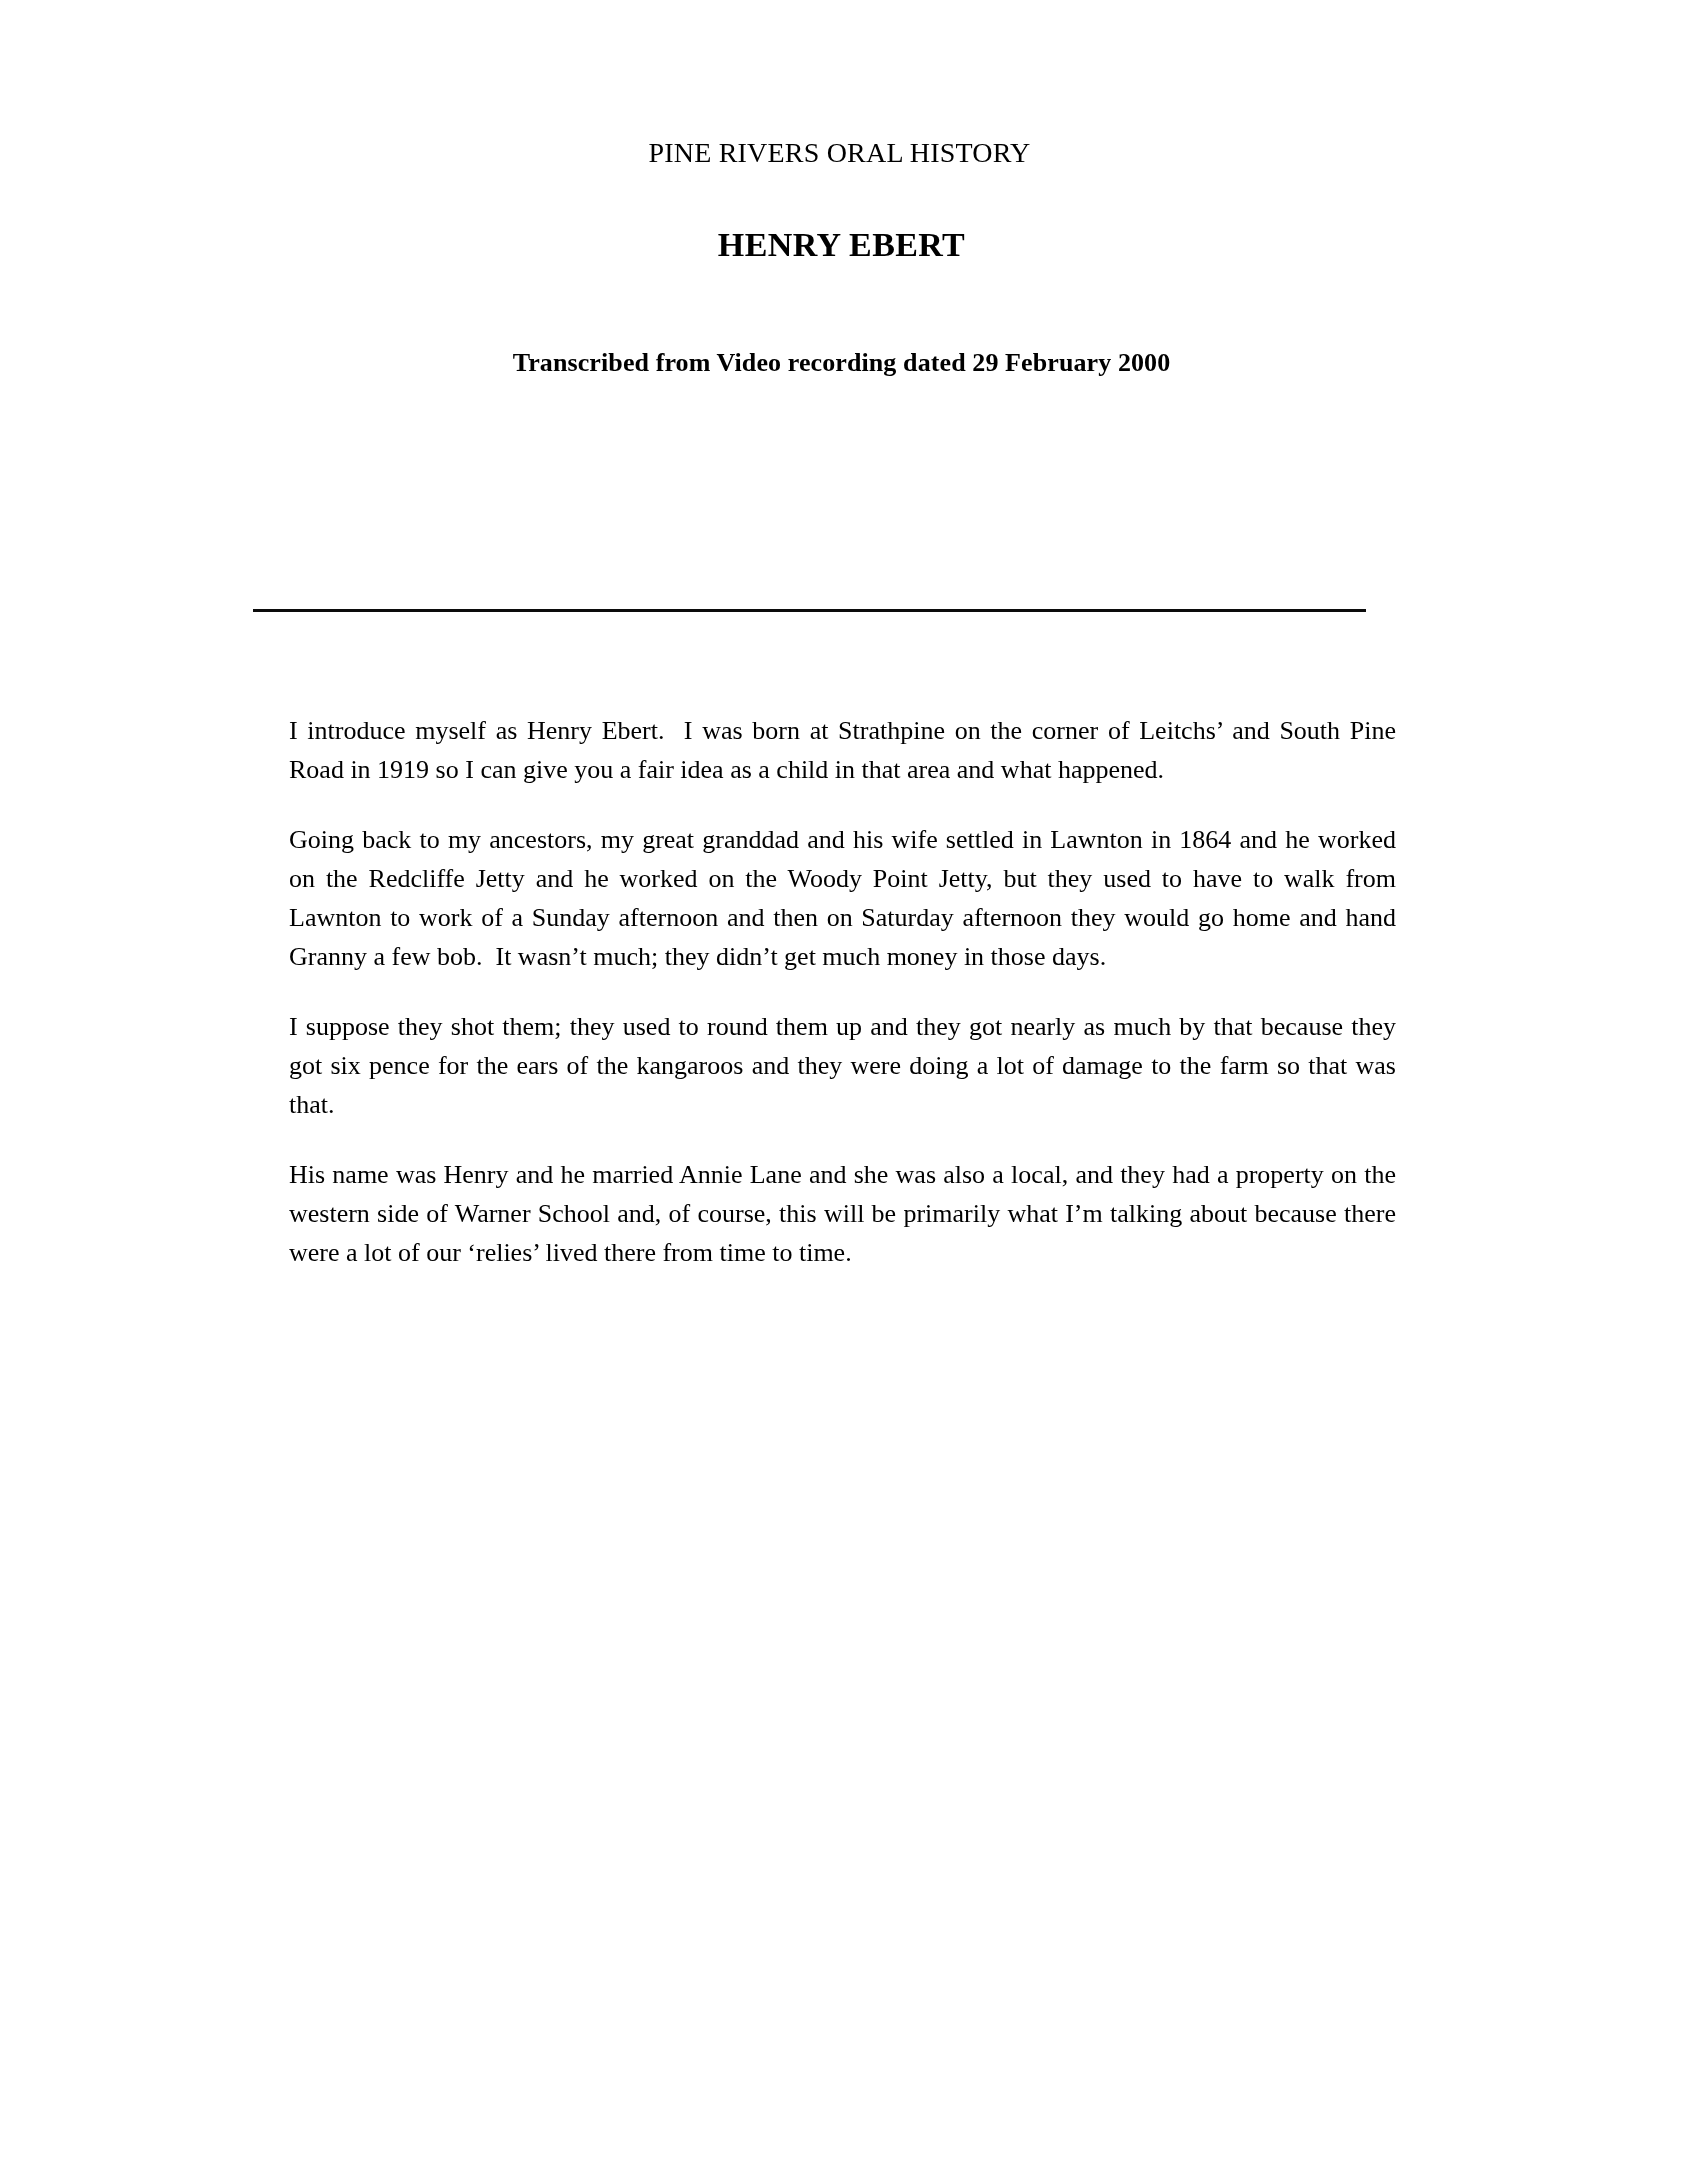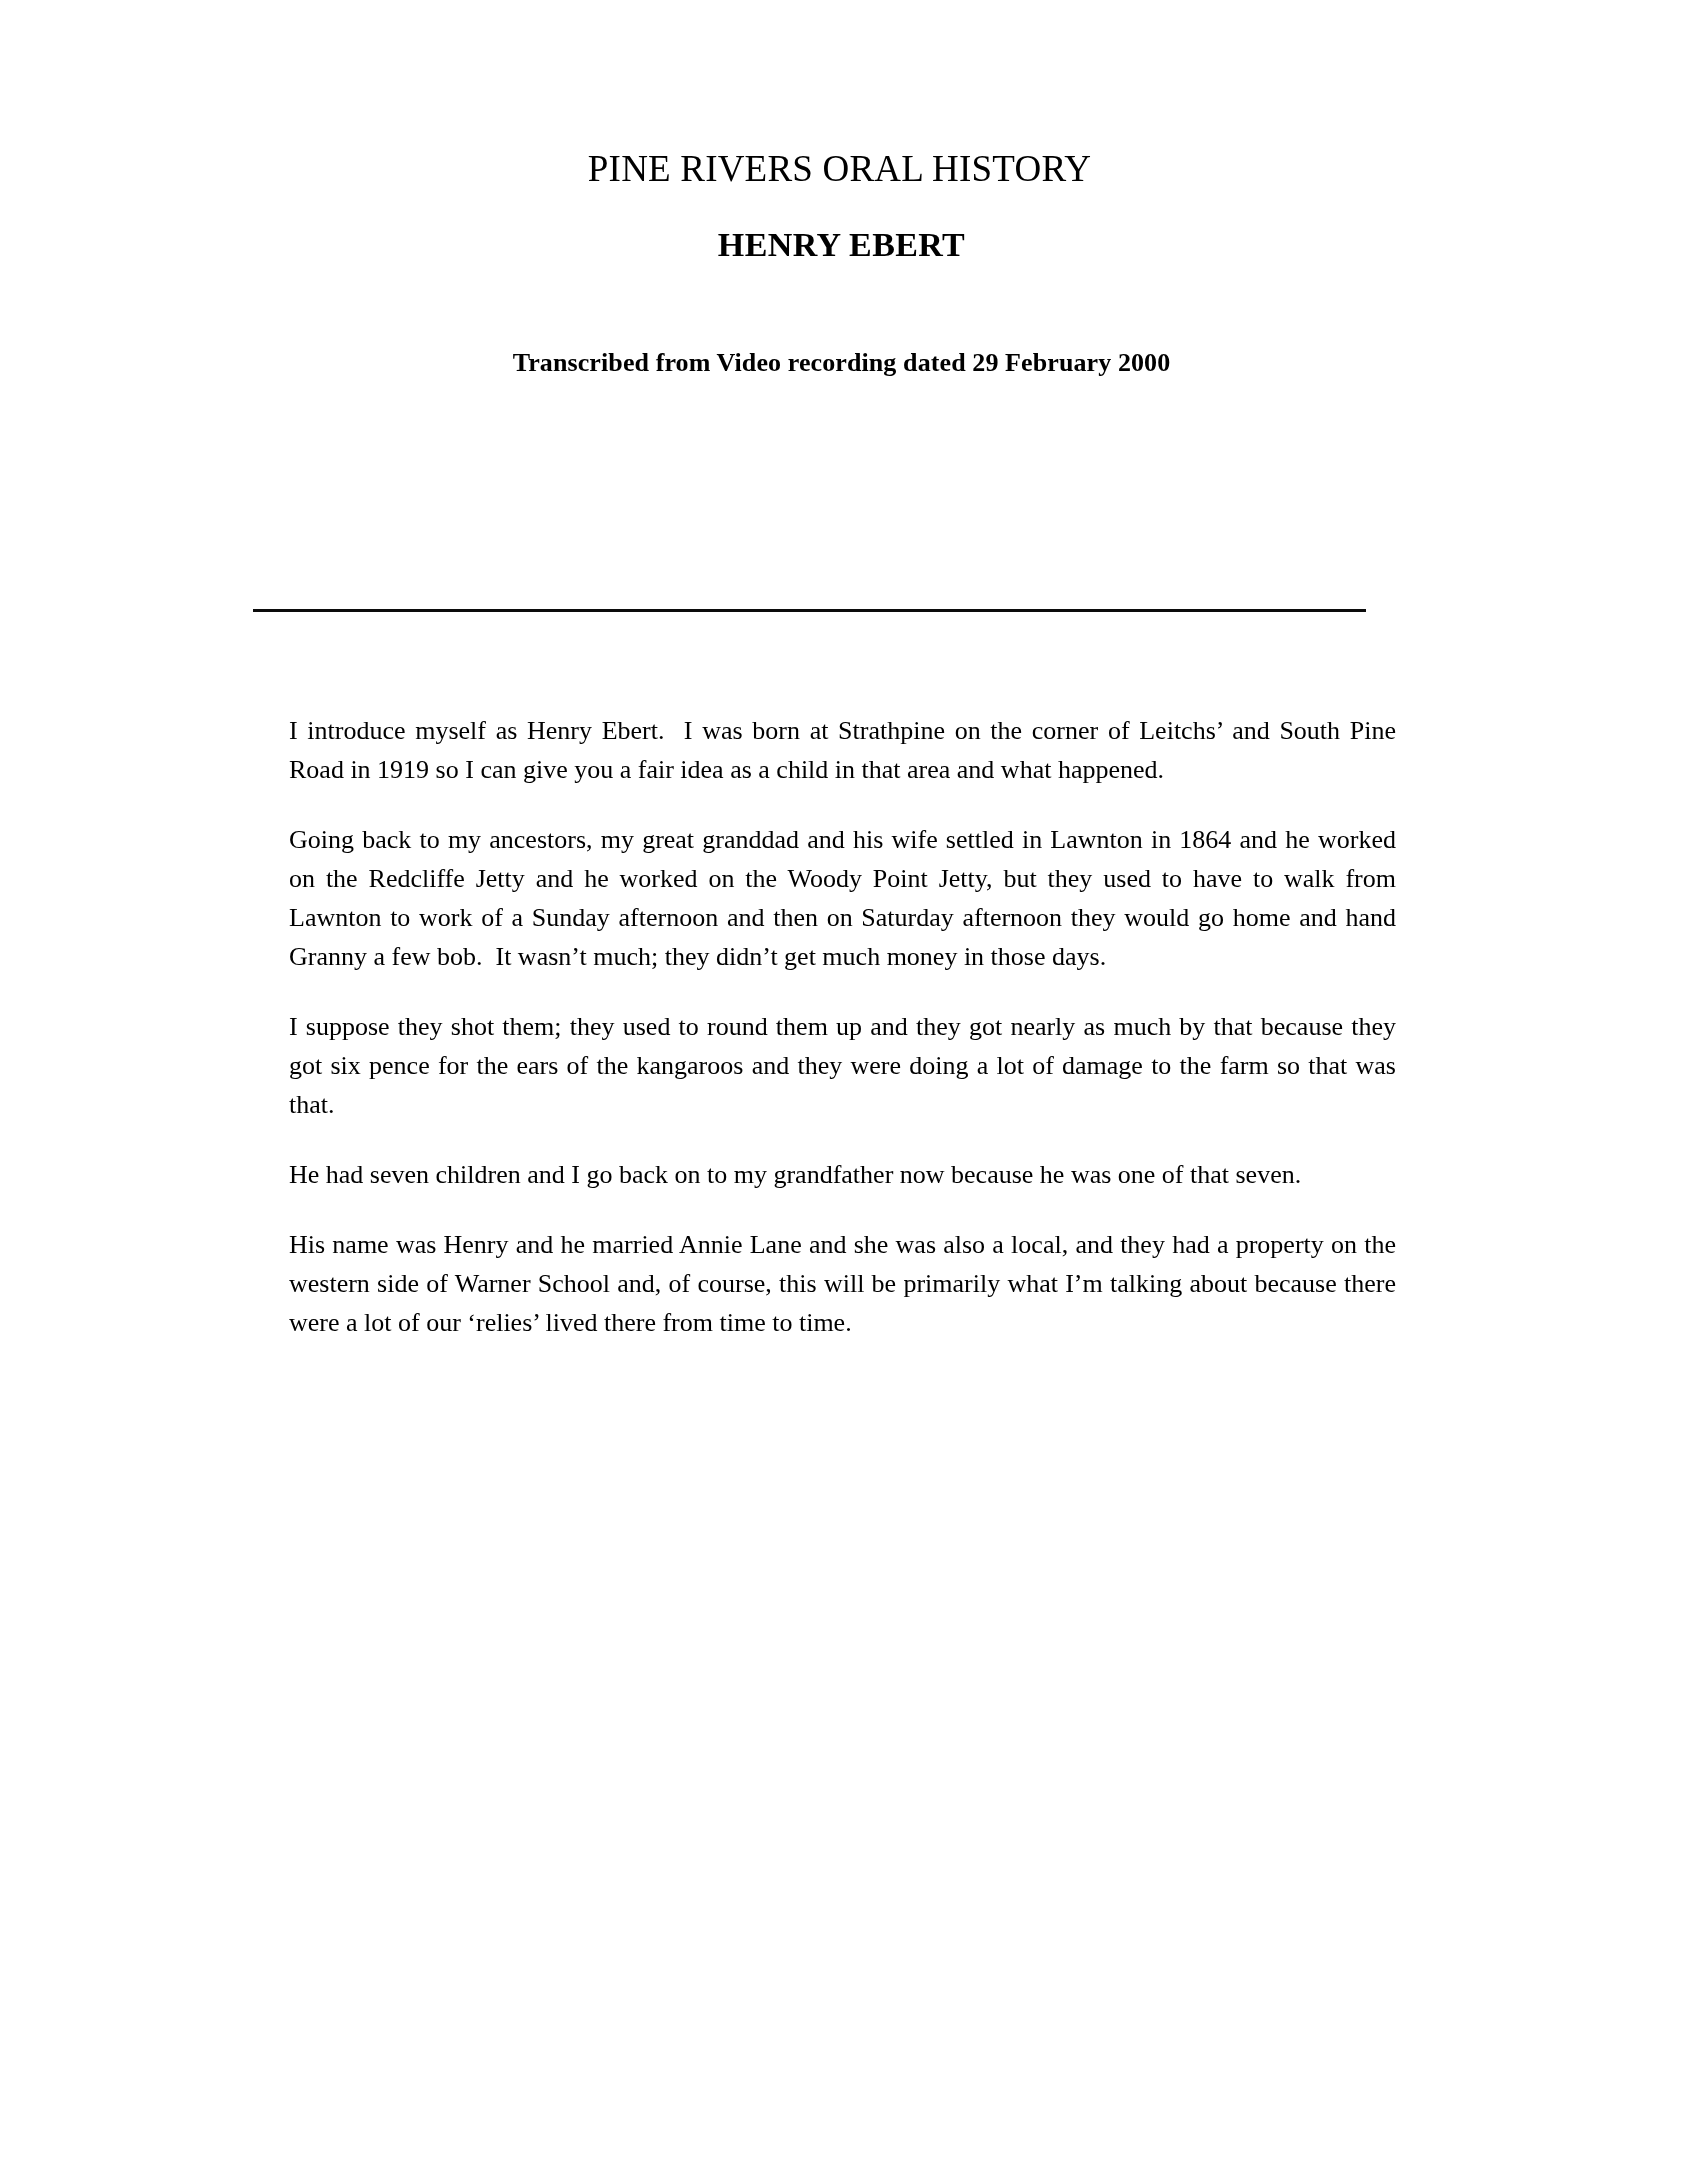--- a/index.html
+++ b/index.html
@@ -26,25 +26,25 @@
 
   
   .doc-header {
     position: absolute;
     left: 0;
     top: 131px;
     width: 1683px;
     text-align: center;
   }
   .series-title {
-    font-size: 37px;
+    font-size: 28px;
     font-weight: normal;
     letter-spacing: 0.2px;
     line-height: 1.2;
-    margin: 16px;
+    margin: 5px;
     padding-right: 4px; 
   }
 
   .person-name {
     position: absolute;
     left: 0;
     top: 226px;
     width: 1683px;
     text-align: center;
     font-size: 34px;
@@ -110,18 +110,17 @@
   <h2 class="person-name">HENRY EBERT</h2>
 
   <h3 class="transcription-note">Transcribed from Video recording dated 29 February 2000</h3>
 
   <div class="divider"></div>
 
   <div class="body-text">
     <p>I introduce myself as Henry Ebert.  I was born at Strathpine on the corner of Leitchs’ and South Pine Road in 1919 so I can give you a fair idea as a child in that area and what happened.</p>
     <p>Going back to my ancestors, my great granddad and his wife settled in Lawnton in 1864 and he worked on the Redcliffe Jetty and he worked on the Woody Point Jetty, but they used to have to walk from Lawnton to work of a Sunday afternoon and then on Saturday afternoon they would go home and hand Granny a few bob.  It wasn’t much; they didn’t get much money in those days.</p>
     <p>I suppose they shot them; they used to round them up and they got nearly as much by that because they got six pence for the ears of the kangaroos and they were doing a lot of damage to the farm so that was that.</p>
-    <p>He had seven children and I go back on to my grandfather now because he was one of that seven.</p>
     <p>His name was Henry and he married Annie Lane and she was also a local, and they had a property on the western side of Warner School and, of course, this will be primarily what I’m talking about because there were a lot of our ‘relies’ lived there from time to time.</p>
   </div>
 
 </div>
 
 
 </body></html>

